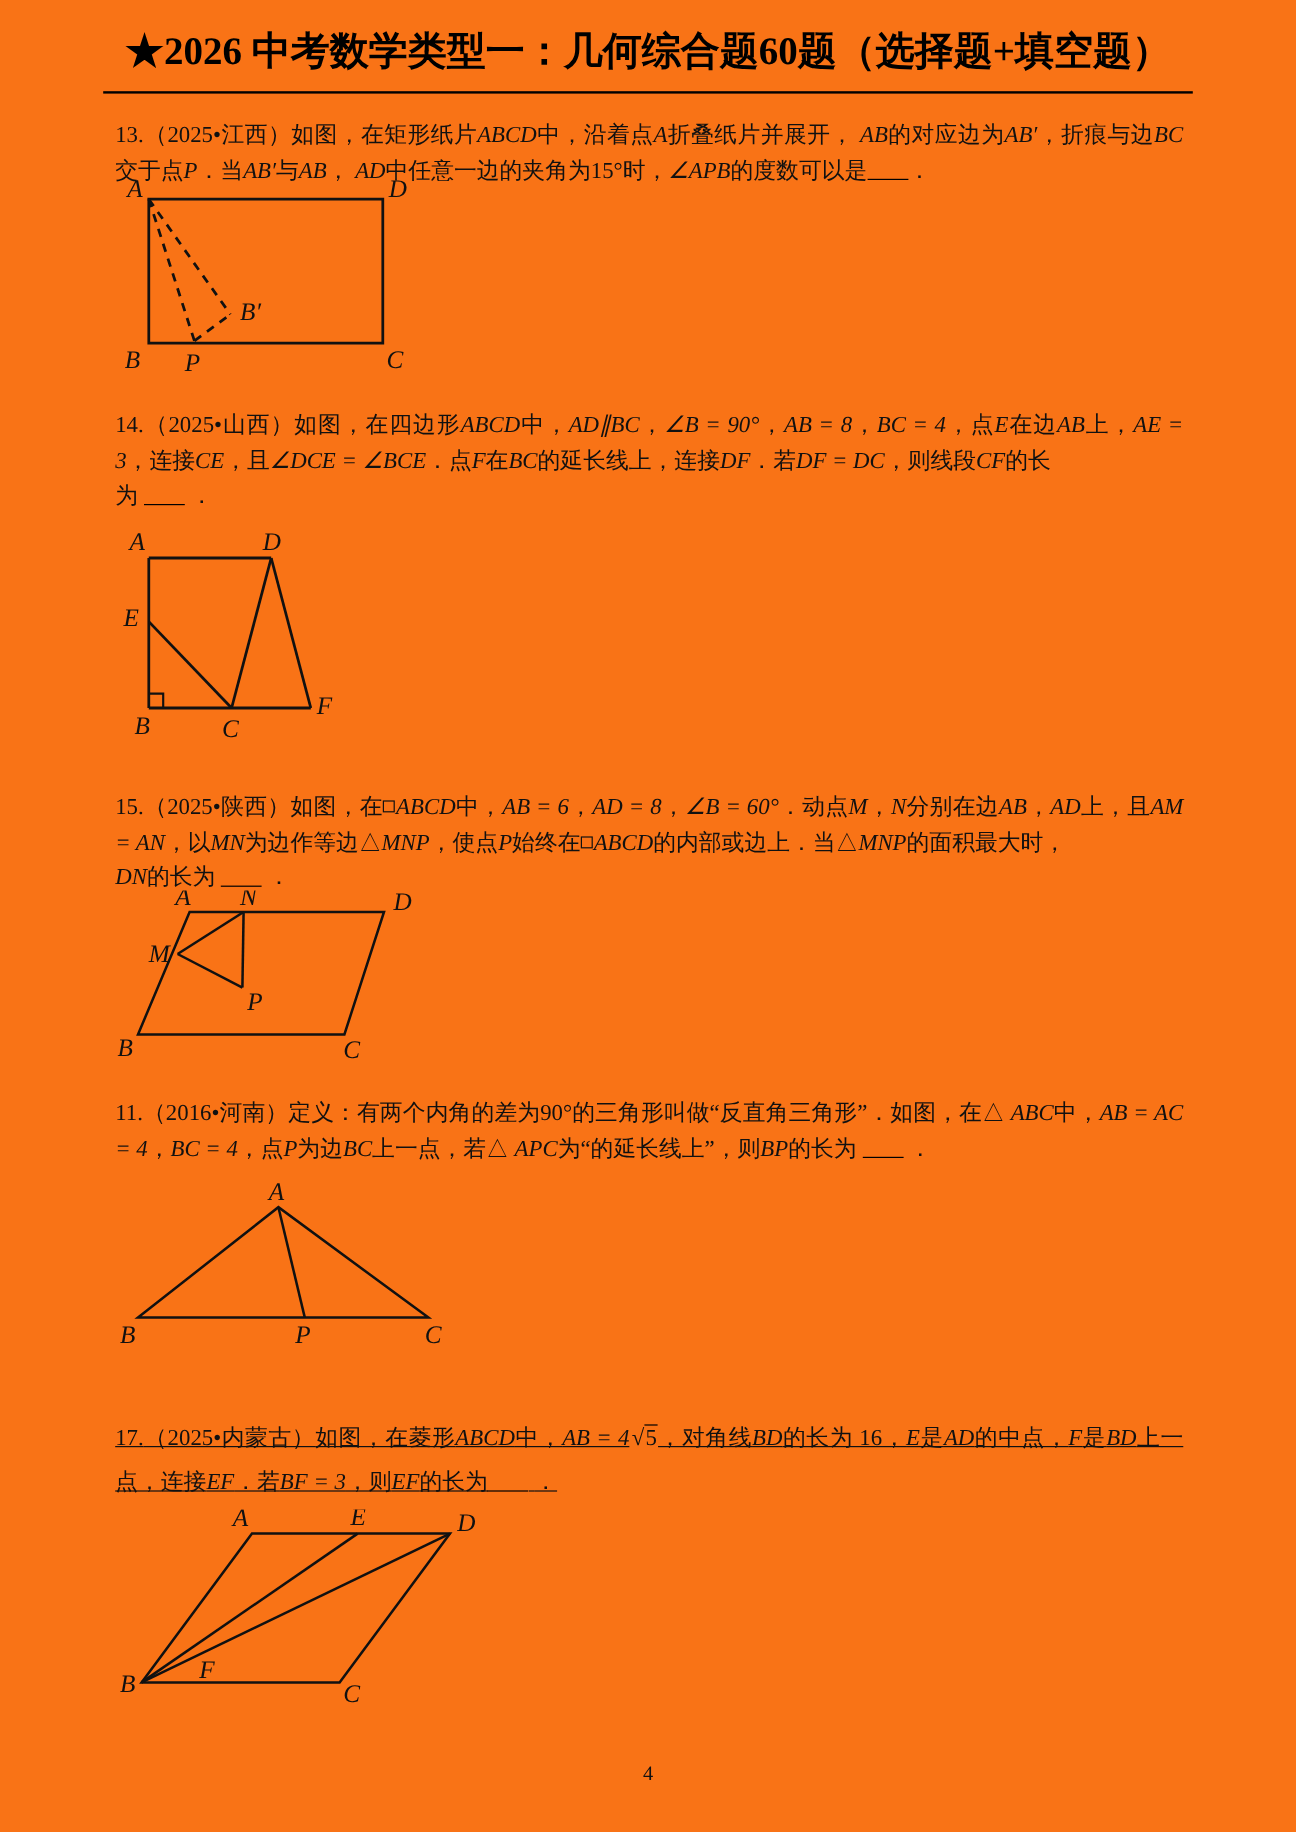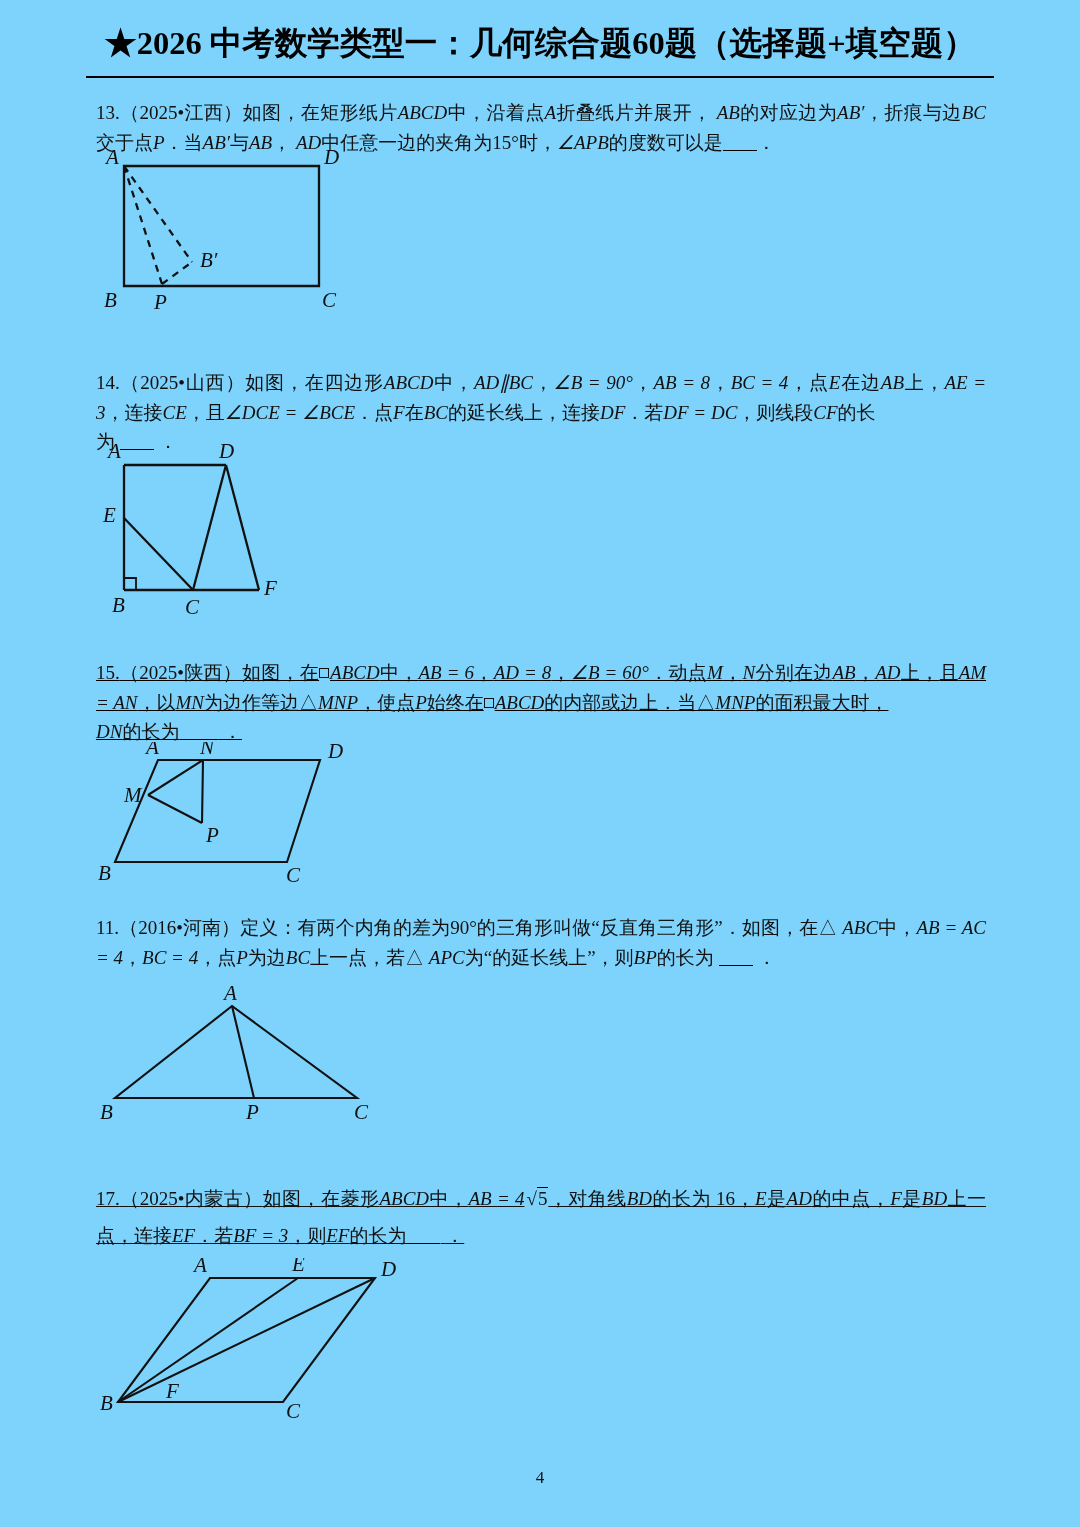--- a/index.html
+++ b/index.html
@@ -12,21 +12,21 @@
     height: 1527px;
     position: relative;
     font-family: "Liberation Serif", serif;
     color: #000;
     overflow: hidden;
   }
   .page {
     position: relative;
     width: 1080px;
     height: 1527px;
-    background: #7dd3fc;
+    background: #f97316;
   }
 
   
   .title-wrap {
     position: absolute;
     left: 88px;
     top: 24px;
     width: 904px;
   }
   .doc-title {
@@ -139,21 +139,21 @@
 
       <text class="fig-label" x="10" y="14">A</text>
       <text class="fig-label" x="228" y="14">D</text>
       <text class="fig-label" x="8" y="157">B</text>
       <text class="fig-label" x="226" y="157">C</text>
       <text class="fig-label" x="58" y="159">P</text>
       <text class="fig-label" x="104" y="117">B′</text>
     </svg>
   </div>
 
-  <div class="q" style="top:368px;">
+  <div class="q" style="top:340px;">
     <div class="q-text">
       <span>14</span>.<span>（2025•山西）</span><span>如图，在四边形</span><i>ABCD</i><span>中，</span><i>AD∥BC</i><span>，</span><i>∠B = 90°</i><span>，</span><i>AB = 8</i><span>，</span><i>BC = 4</i><span>，点</span><i>E</i><span>在边</span><i>AB</i><span>上，</span><i>AE = 3</i><span>，连接</span><i>CE</i><span>，且</span><i>∠DCE = ∠BCE</i><span>．点</span><i>F</i><span>在</span><i>BC</i><span>的延长线上，连接</span><i>DF</i><span>．若</span><i>DF = DC</i><span>，则线段</span><i>CF</i><span>的长</span><br><span>为</span>&nbsp;<span class="blank"></span>&nbsp;<span>．</span>
     </div>
   </div>
 
   <div class="fig" style="left:96px; top:432px;">
     <svg width="230" height="185" viewBox="0 0 230 185">
 
       <line x1="28" y1="33" x2="130" y2="33" stroke="#111" stroke-width="2.3"></line>
       <line x1="28" y1="33" x2="28" y2="158" stroke="#111" stroke-width="2.3"></line>
@@ -166,21 +166,21 @@
 
       <text class="fig-label" x="12" y="26">A</text>
       <text class="fig-label" x="123" y="26">D</text>
       <text class="fig-label" x="7" y="90">E</text>
       <text class="fig-label" x="16" y="180">B</text>
       <text class="fig-label" x="89" y="182">C</text>
       <text class="fig-label" x="168" y="163">F</text>
     </svg>
   </div>
 
-  <div class="q" style="top:658px;text-decoration:underline;">
+  <div class="q" style="top:658px;">
     <div class="q-text">
       <span>15</span>.<span>（2025•陕西）</span><span>如图，在</span><span class="sq"></span><i>ABCD</i><span>中，</span><i>AB = 6</i><span>，</span><i>AD = 8</i><span>，</span><i>∠B = 60°</i><span>．动点</span><i>M</i><span>，</span><i>N</i><span>分别在边</span><i>AB</i><span>，</span><i>AD</i><span>上，</span><span>且</span><i>AM = AN</i><span>，以</span><i>MN</i><span>为边作等边△</span><i>MNP</i><span>，使点</span><i>P</i><span>始终在</span><span class="sq"></span><i>ABCD</i><span>的内部或边上．当△</span><i>MNP</i><span>的面积最大时，</span><br><i>DN</i><span>的长为</span>&nbsp;<span class="blank"></span>&nbsp;<span>．</span>
     </div>
   </div>
 
   <div class="fig" style="left:96px; top:742px;">
     <svg width="270" height="145" viewBox="0 0 270 145">
 
       <polygon points="62,18 224,18 191,120 19,120" fill="none" stroke="#111" stroke-width="2.1"></polygon>
 

